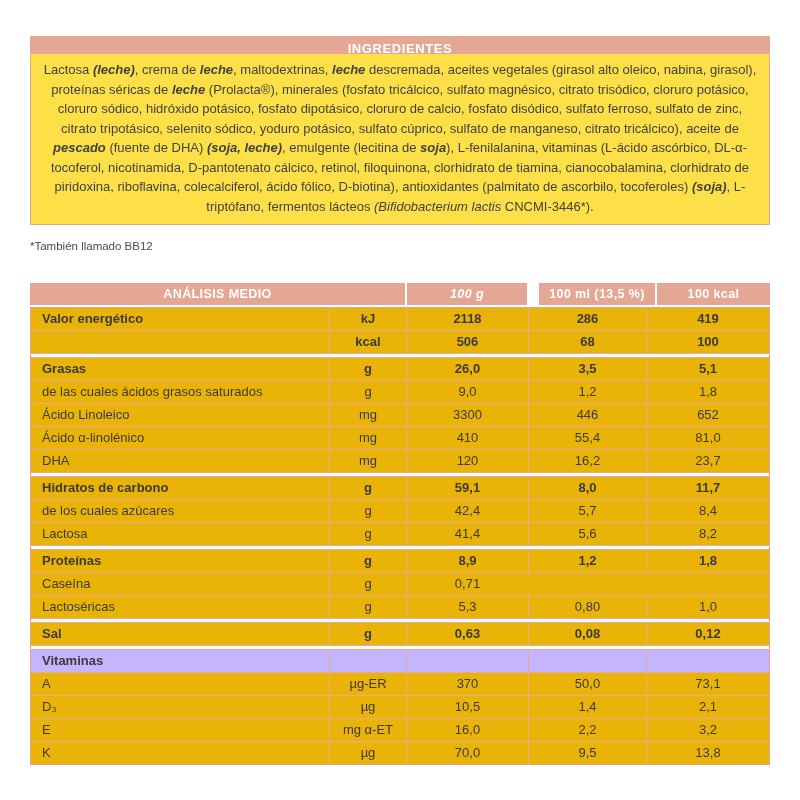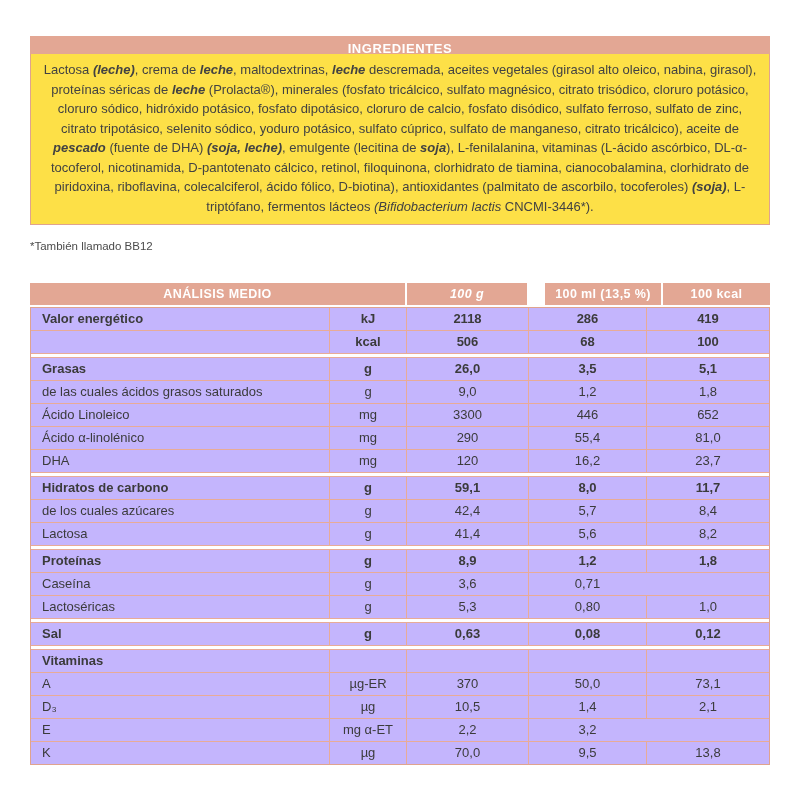--- a/index.html
+++ b/index.html
@@ -27,27 +27,27 @@
 
   
   .table { margin-top:31px; }
   .thead { display:flex; }
   .th {
     background:#e3a794; color:#ffffff; font-weight:bold; font-size:12.5px;
     height:22px; line-height:22px; text-align:center; letter-spacing:.4px;
   }
   .th-analysis { width:375px; }
   .th-g   { width:120px; margin-left:2px;font-style:italic; }
-  .th-ml  { width:116px; margin-left:18px; }
+  .th-ml  { width:116px; margin-left:12px; }
   .th-kcal{ flex:1;      margin-left:2px; }
 
   .tbody { border:1px solid #e0a38e; margin-top:2px; }
   .tr {
     display:grid; grid-template-columns:298px 77px 122px 118px 1fr;
-    border-bottom:1px solid #e8ab97; background:#c4b5fd;
+    border-bottom:1px solid #e8ab97; background:#eab308;
   }
   .tr:last-child { border-bottom:none; }
   .tr.gap { margin-top:3px; border-top:1px solid #e8ab97; }
   .td {
     height:22px; line-height:22px; font-size:13px;
     overflow:hidden; white-space:nowrap;
   }
   .td.name { padding-left:11px; text-align:left; }
   .td.c { text-align:center; border-left:1px solid #e8ab97; }
   .tr.b .td { font-weight:bold; }
@@ -112,21 +112,21 @@
         <div class="td name">Ácido Linoleico</div>
         <div class="td c">mg</div>
         <div class="td c">3300</div>
         <div class="td c">446</div>
         <div class="td c">652</div>
       </div>
 
       <div class="tr">
         <div class="td name">Ácido α-linolénico</div>
         <div class="td c">mg</div>
-        <div class="td c">290</div>
+        <div class="td c">410</div>
         <div class="td c">55,4</div>
         <div class="td c">81,0</div>
       </div>
 
       <div class="tr">
         <div class="td name">DHA</div>
         <div class="td c">mg</div>
         <div class="td c">120</div>
         <div class="td c">16,2</div>
         <div class="td c">23,7</div>
@@ -160,21 +160,20 @@
         <div class="td name">Proteínas</div>
         <div class="td c">g</div>
         <div class="td c">8,9</div>
         <div class="td c">1,2</div>
         <div class="td c">1,8</div>
       </div>
 
       <div class="tr">
         <div class="td name">Caseína</div>
         <div class="td c">g</div>
-        <div class="td c">3,6</div>
         <div class="td c">0,71</div>
       </div>
 
       <div class="tr">
         <div class="td name">Lactoséricas</div>
         <div class="td c">g</div>
         <div class="td c">5,3</div>
         <div class="td c">0,80</div>
         <div class="td c">1,0</div>
       </div>
@@ -207,20 +206,21 @@
         <div class="td name">D₃</div>
         <div class="td c">µg</div>
         <div class="td c">10,5</div>
         <div class="td c">1,4</div>
         <div class="td c">2,1</div>
       </div>
 
       <div class="tr">
         <div class="td name">E</div>
         <div class="td c">mg α-ET</div>
+        <div class="td c">16,0</div>
         <div class="td c">2,2</div>
         <div class="td c">3,2</div>
       </div>
 
       <div class="tr">
         <div class="td name">K</div>
         <div class="td c">µg</div>
         <div class="td c">70,0</div>
         <div class="td c">9,5</div>
         <div class="td c">13,8</div>

